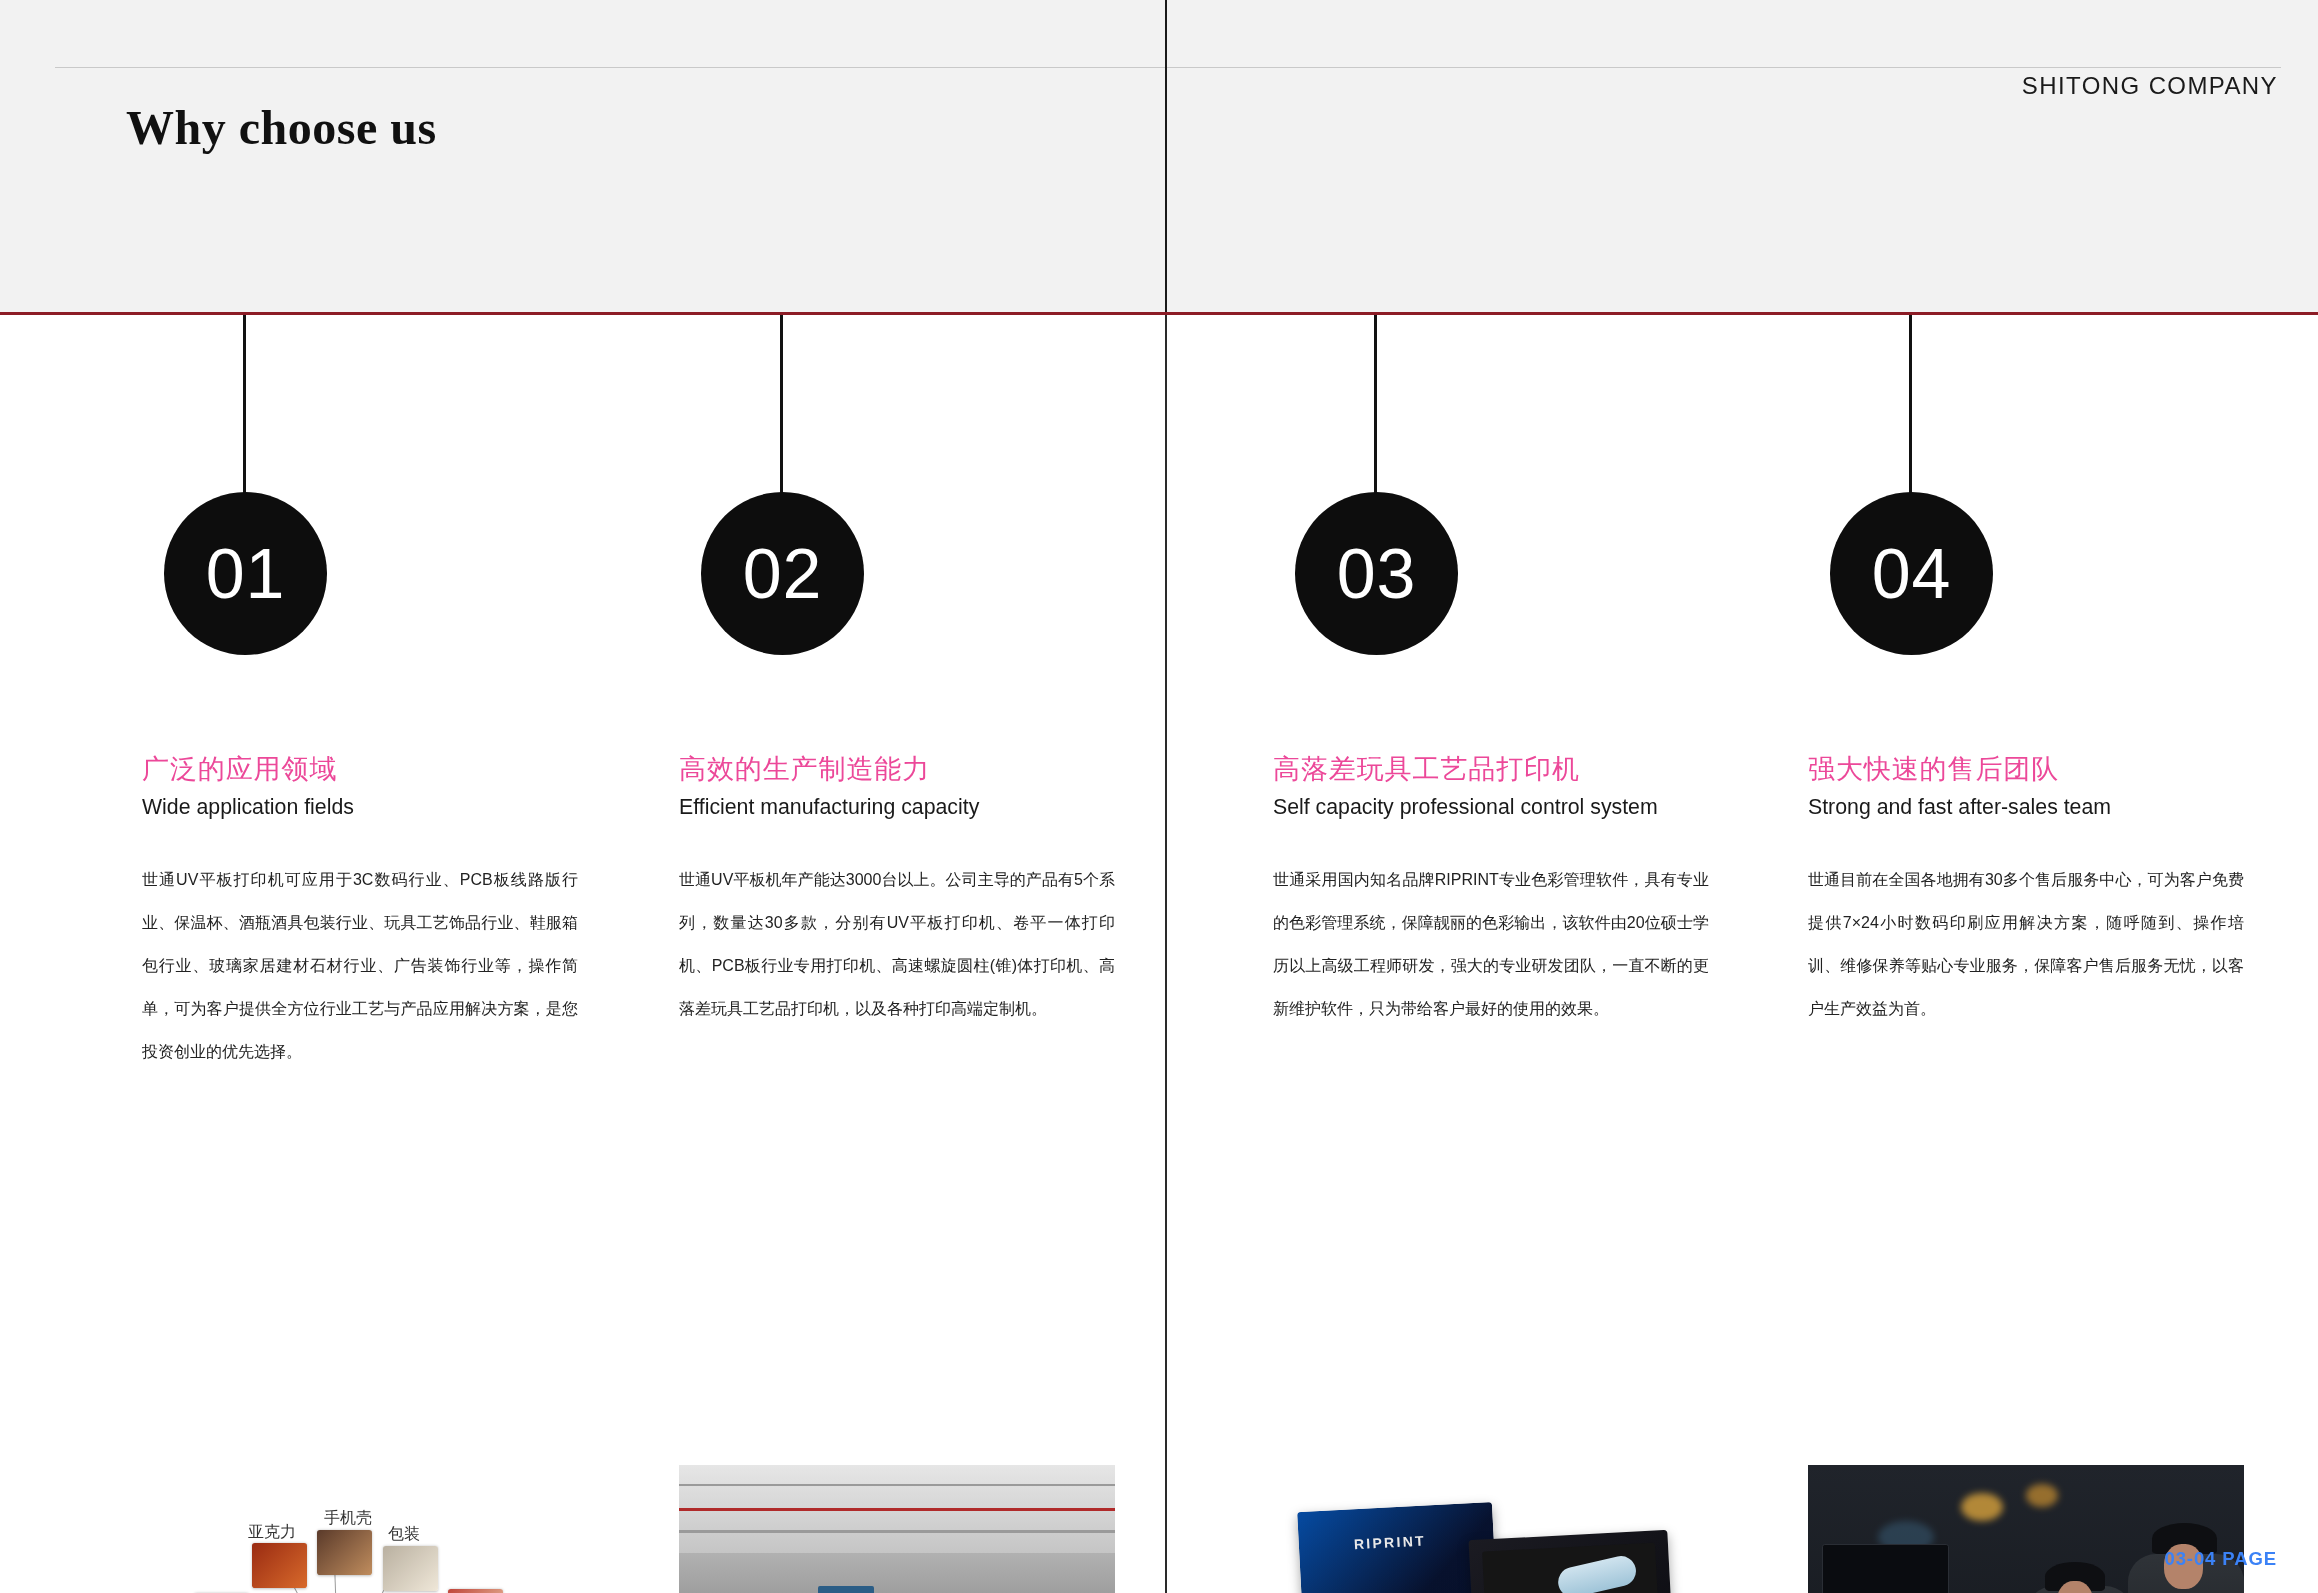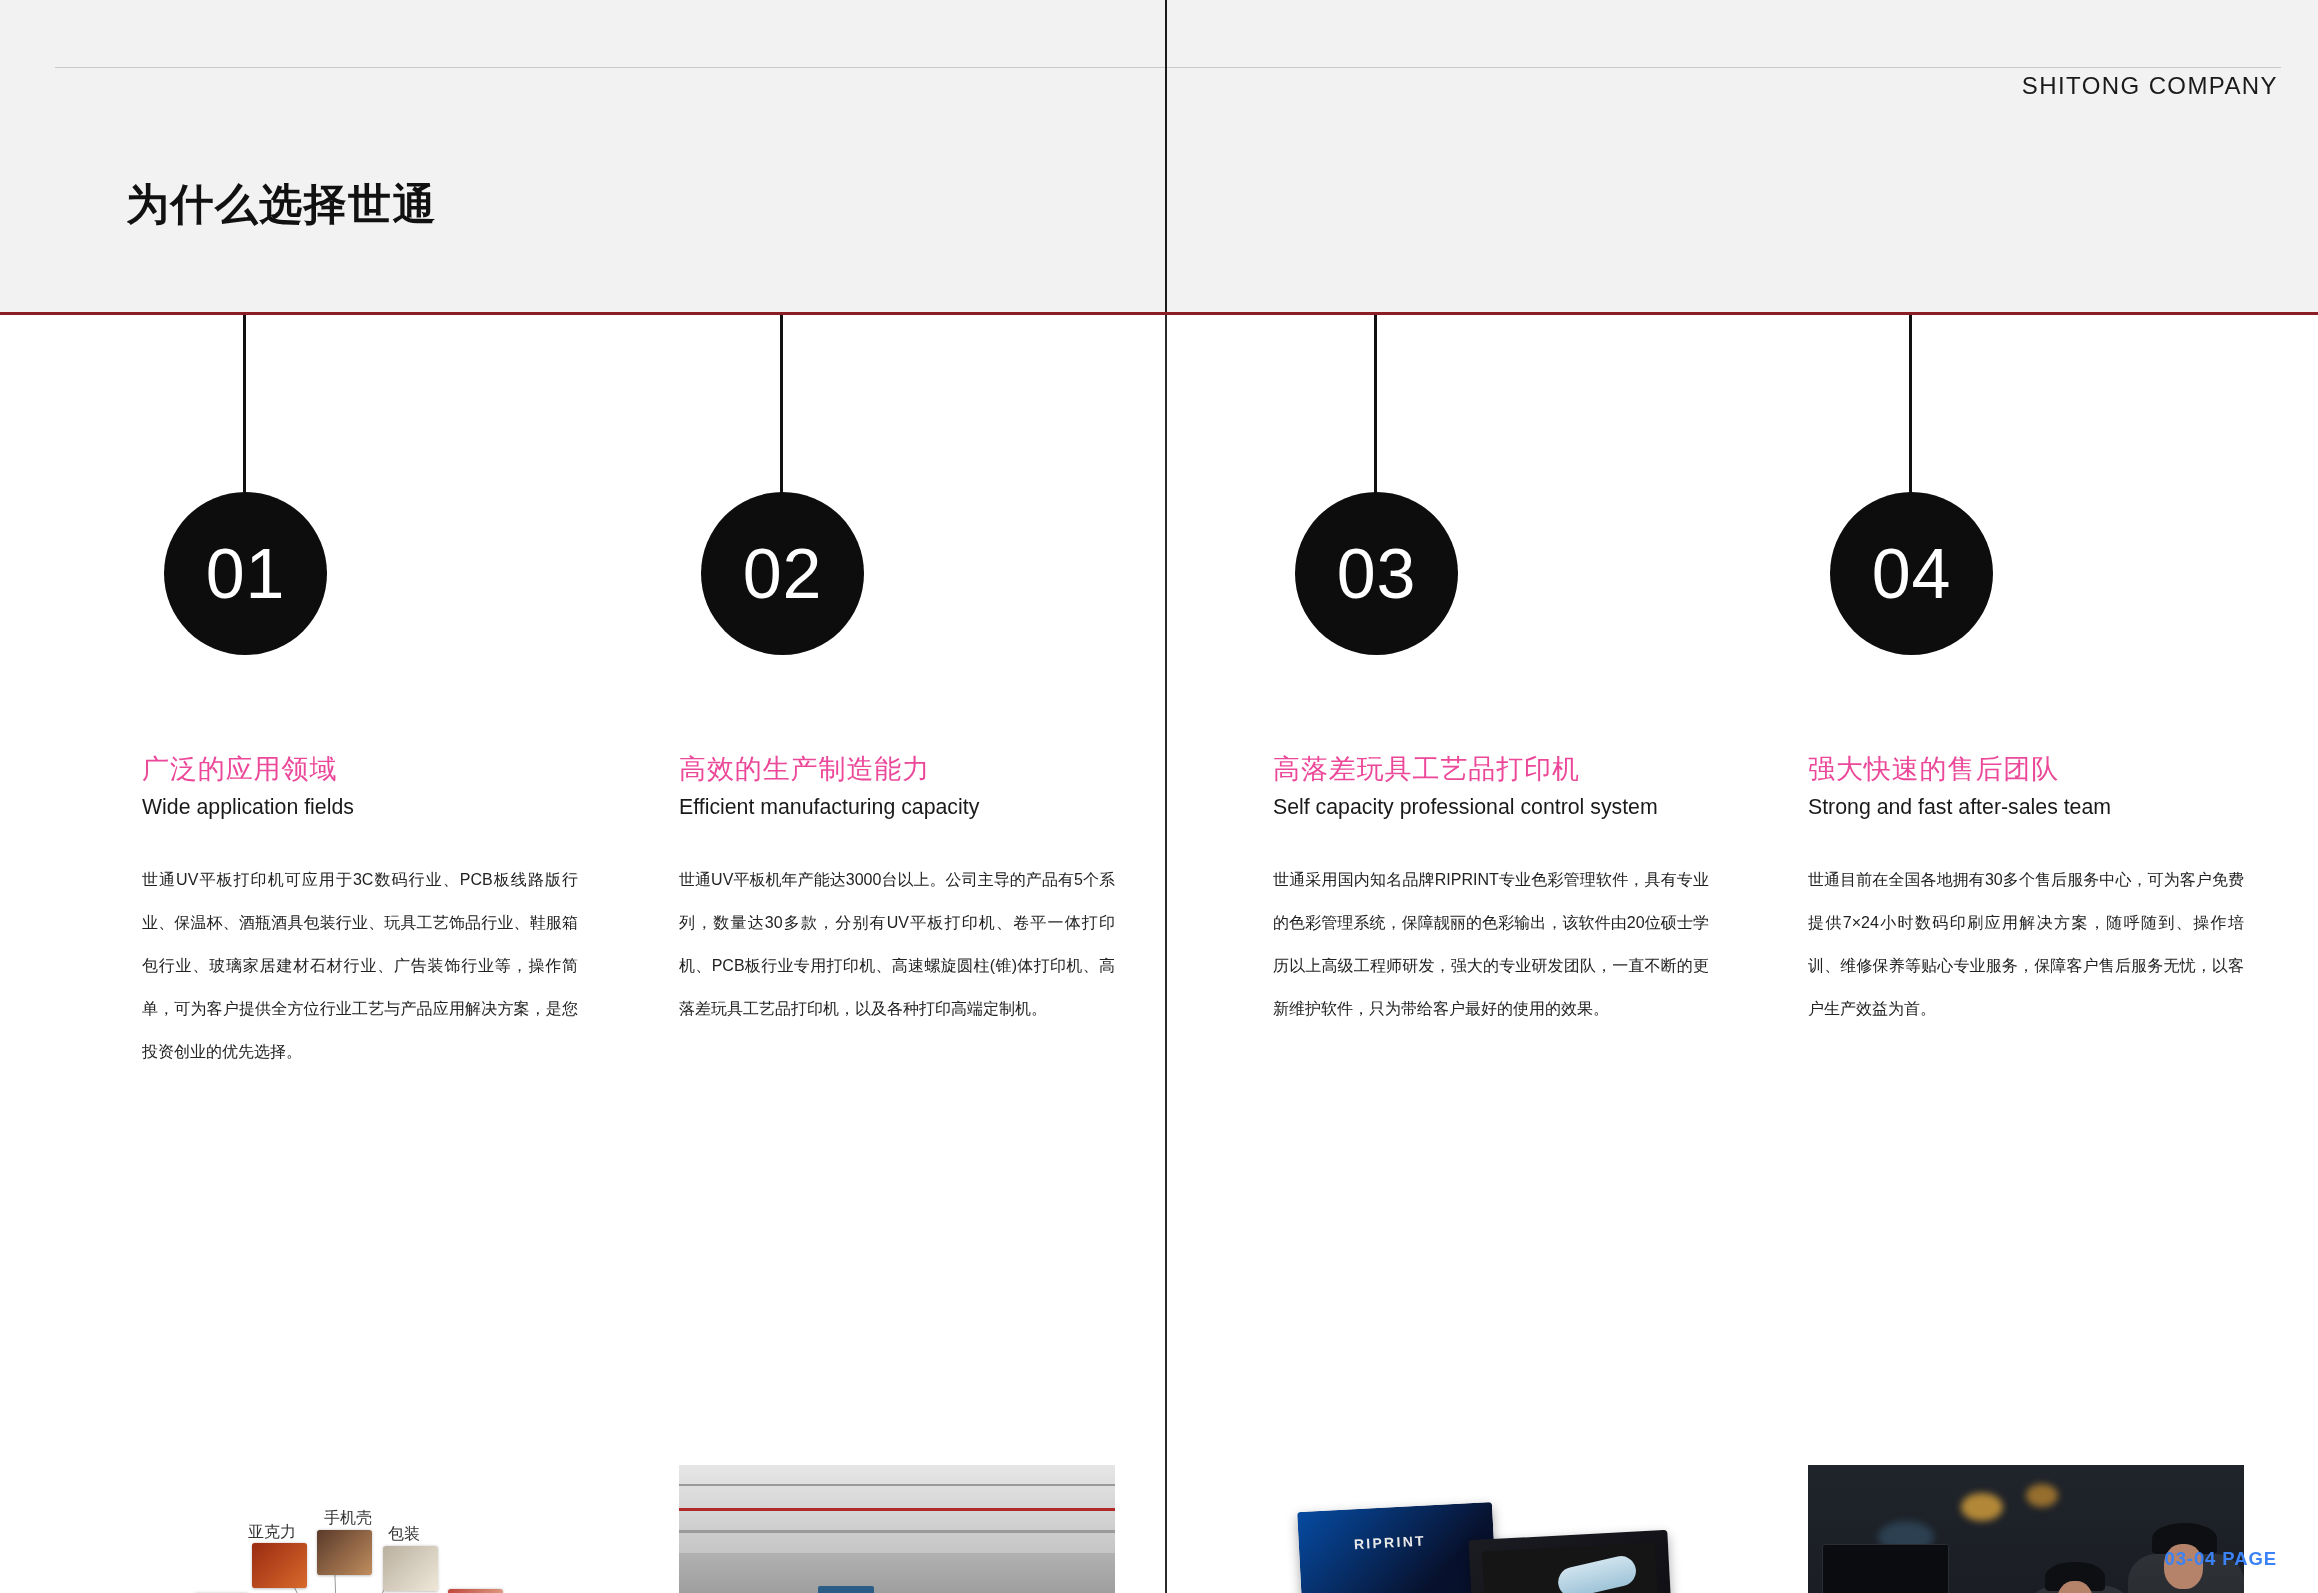--- a/index.html
+++ b/index.html
@@ -292,21 +292,21 @@
     color: #3b82f6;
     white-space: nowrap;
   }
 </style>
 </head>
 <body>
 
 <div id="header-band">
   <div id="header-hairline"></div>
   <div id="header-vert-divider"></div>
-  <div id="title-cn">为什么选择世通</div>
+  <div id="title-en">Why choose us</div>
   <div id="company-name">SHITONG  COMPANY</div>
   <div id="header-red-rule"></div>
 </div>
 
 <div id="gutter-divider"></div>
 
 <div class="column" id="col-1">
   <div class="stem"></div>
   <div class="badge">01</div>
   <div class="heading-cn">广泛的应用领域</div>

